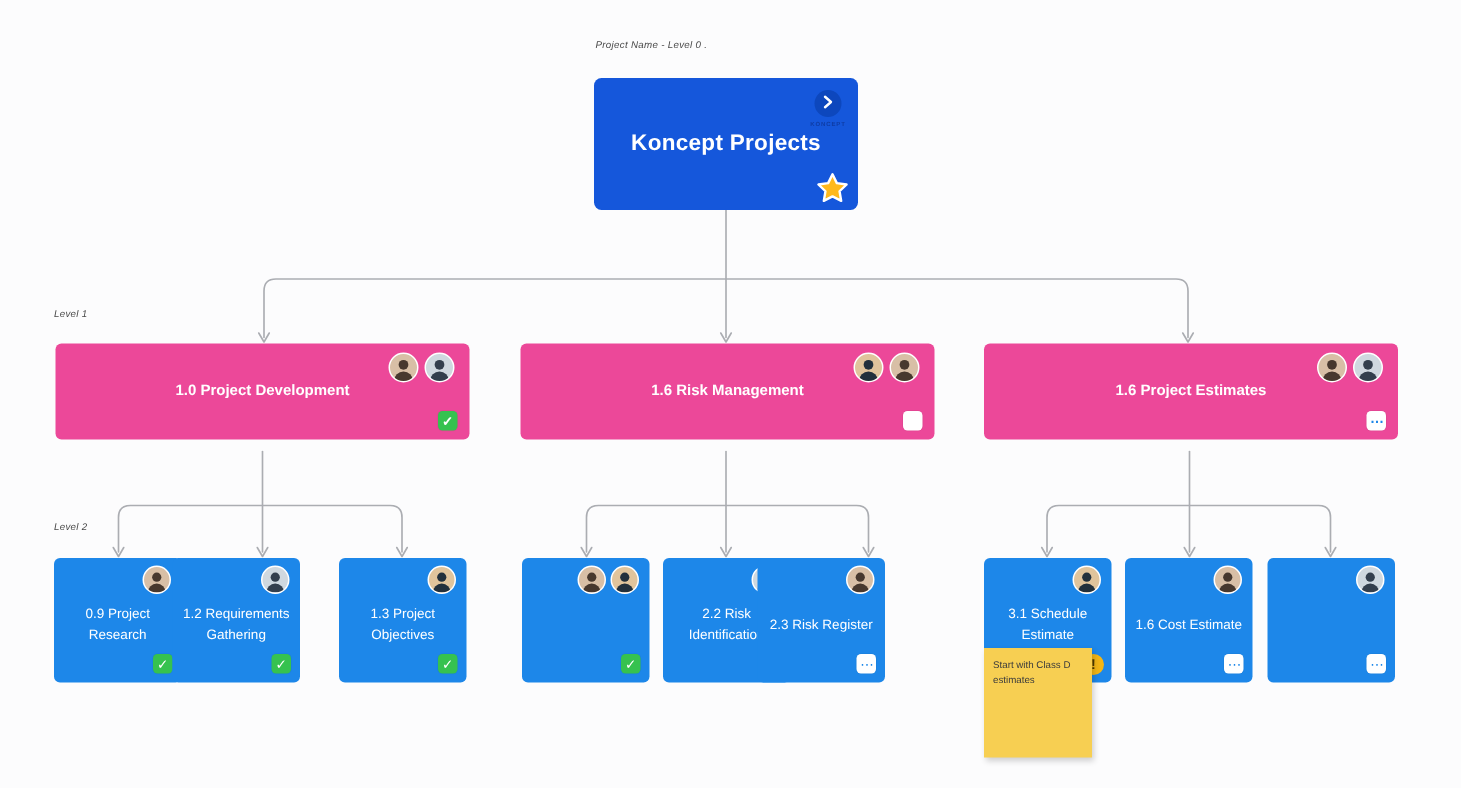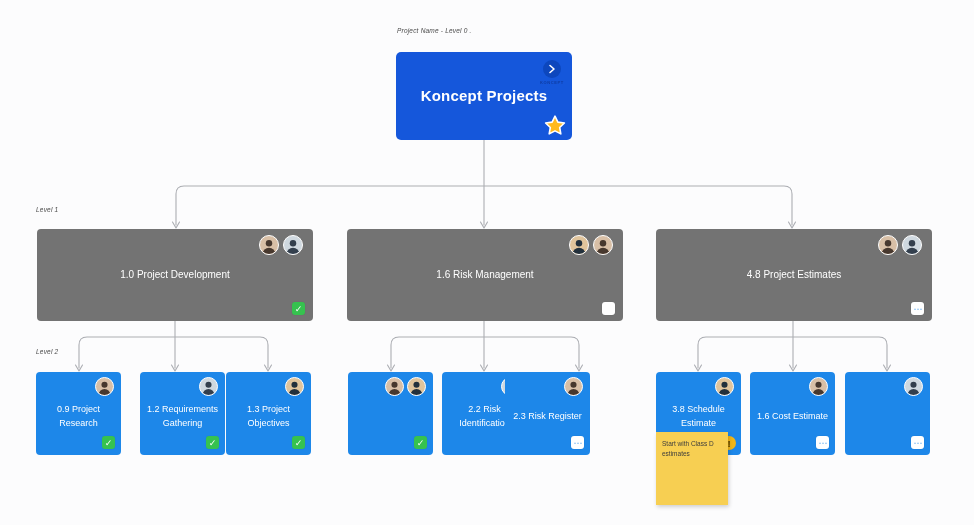--- a/index.html
+++ b/index.html
@@ -15,21 +15,21 @@
   
   svg.connectors{position:absolute;left:0;top:0;z-index:0}
   
   .node{position:absolute;box-sizing:border-box;color:#fff;z-index:1}
   .node .title{
     position:absolute;left:0;right:0;display:flex;align-items:center;justify-content:center;
     text-align:center;padding:0 8px;line-height:1.45;
   }
   .l0{left:396px;top:52px;width:176px;height:88px;background:#1557db;border-radius:5px;}
   .l0 .title{top:0;bottom:0;font-size:15px;font-weight:bold;letter-spacing:.2px;}
-  .l1{top:229px;width:276px;height:92px;background:#737373;border-radius:4px;}
+  .l1{top:229px;width:276px;height:64px;background:#ec4899;border-radius:4px;font-weight:bold;}
   .l1 .title{top:0;bottom:0;font-size:10px;}
   .l2{top:372px;width:85px;height:83px;background:#1d87e9;border-radius:4px;}
   .l2 .title{top:22px;bottom:16px;font-size:9px;padding:0 5px;}
   
   .avatars{position:absolute;top:6px;right:10px;display:flex;gap:4px;}
   .l2 .avatars{top:5px;right:7px;gap:3px;}
   .avatar{
     width:20px;height:20px;border-radius:50%;border:1.5px solid #fff;
     box-sizing:border-box;overflow:hidden;display:block;
     background:#d8bfa6;color:#47382e;
@@ -171,41 +171,41 @@
           <path d="M3,20 a7,7 0 0 1 14,0 z" fill="currentColor"></path>
         </svg>
       </span>
     <span class="avatar alt">
         <svg viewBox="0 0 20 20">
           <circle cx="10" cy="8" r="3.6" fill="currentColor"></circle>
           <path d="M3,20 a7,7 0 0 1 14,0 z" fill="currentColor"></path>
         </svg>
       </span>
   </div>
-  <div class="title">4.8 Project Estimates</div>
+  <div class="title">1.6 Project Estimates</div>
   <span class="badge progress">
       <span>⋯</span>
     </span>
 </div>
 
 <div class="node l2" style="left:36px">
   <div class="avatars">
       <span class="avatar">
         <svg viewBox="0 0 20 20">
           <circle cx="10" cy="8" r="3.6" fill="currentColor"></circle>
           <path d="M3,20 a7,7 0 0 1 14,0 z" fill="currentColor"></path>
         </svg>
       </span>
     </div>
   <div class="title">0.9 Project Research</div>
   <span class="badge done">
       <span>✓</span>
     </span>
 </div>
-<div class="node l2" style="left:140px">
+<div class="node l2" style="left:115px">
   <div class="avatars">
       <span class="avatar alt">
         <svg viewBox="0 0 20 20">
           <circle cx="10" cy="8" r="3.6" fill="currentColor"></circle>
           <path d="M3,20 a7,7 0 0 1 14,0 z" fill="currentColor"></path>
         </svg>
       </span>
     </div>
   <div class="title">1.2 Requirements Gathering</div>
   <span class="badge done">
@@ -277,21 +277,21 @@
 
 <div class="node l2" style="left:656px">
   <div class="avatars">
       <span class="avatar alt2">
         <svg viewBox="0 0 20 20">
           <circle cx="10" cy="8" r="3.6" fill="currentColor"></circle>
           <path d="M3,20 a7,7 0 0 1 14,0 z" fill="currentColor"></path>
         </svg>
       </span>
     </div>
-  <div class="title">3.8 Schedule Estimate</div>
+  <div class="title">3.1 Schedule Estimate</div>
   <span class="badge warning">
       <span>!</span>
     </span>
 </div>
 <div class="node l2" style="left:750px">
   <div class="avatars">
       <span class="avatar">
         <svg viewBox="0 0 20 20">
           <circle cx="10" cy="8" r="3.6" fill="currentColor"></circle>
           <path d="M3,20 a7,7 0 0 1 14,0 z" fill="currentColor"></path>

